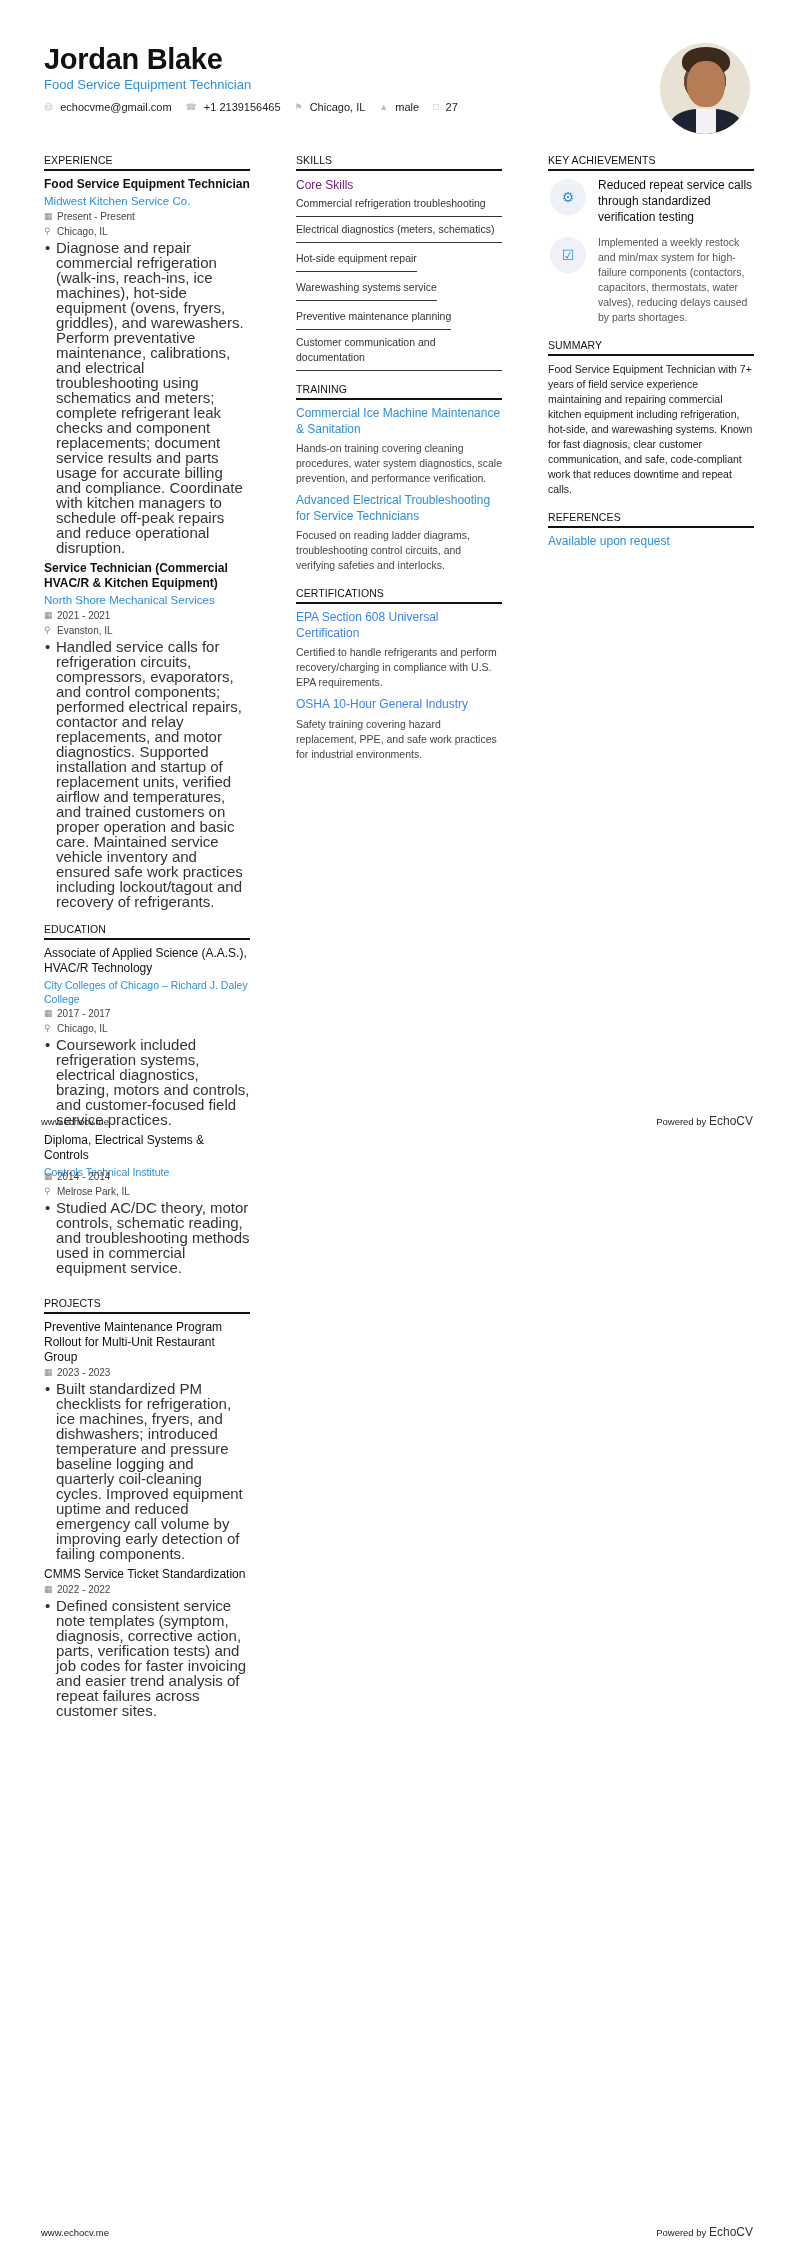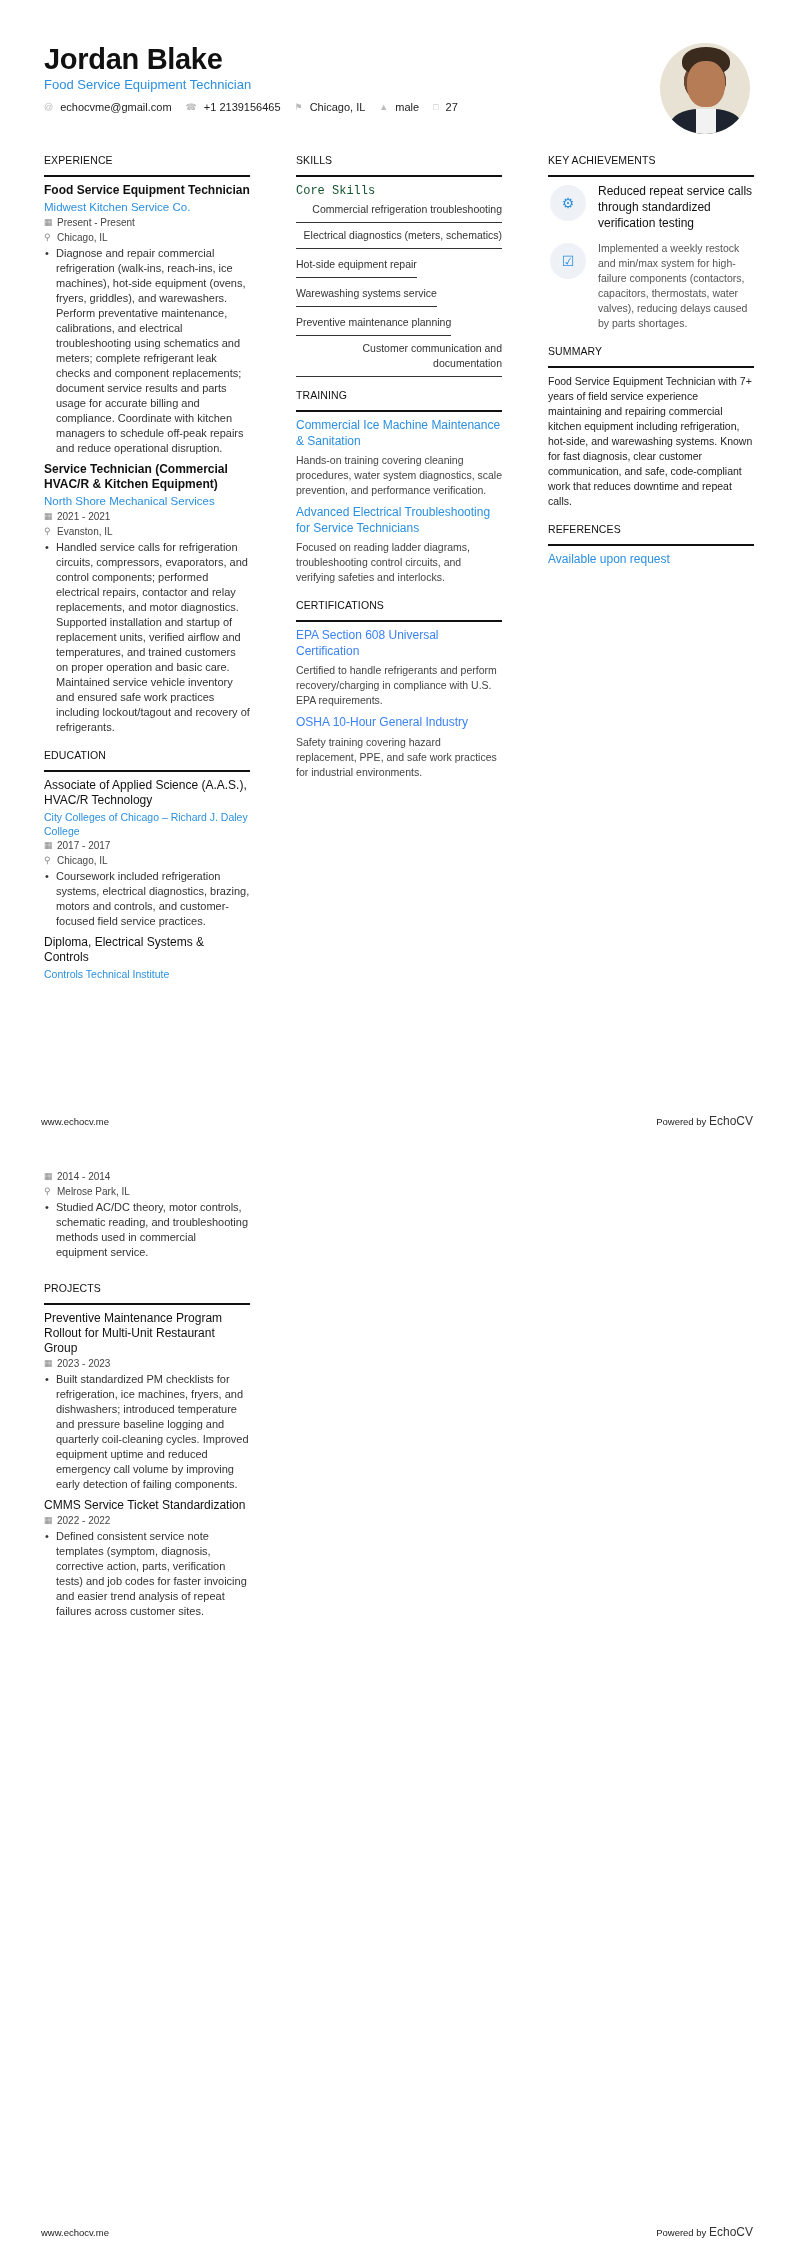--- a/index.html
+++ b/index.html
@@ -13,34 +13,34 @@
   .contacts { display: flex; align-items: center; font-size: 11px; color: #222; margin-top: 9px; }
   .contacts .ci { display: flex; align-items: center; margin-right: 14px; }
   .contacts .ic { color: #bbb; font-size: 9px; margin-right: 7px; }
   .photo { position: absolute; left: 660px; top: 43px; width: 90px; height: 91px; border-radius: 50%; overflow: hidden; background: radial-gradient(circle at 50% 42%, #b98563 0 22%, #6b4a33 23% 30%, #e8e2d4 31%); }
   .photo .hair { position: absolute; left: 22px; top: 4px; width: 48px; height: 28px; border-radius: 50% 50% 40% 40%; background: #3b2a1e; }
   .photo .face { position: absolute; left: 27px; top: 18px; width: 38px; height: 46px; border-radius: 45%; background: #b67c56; }
   .photo .shirt { position: absolute; left: 10px; top: 66px; width: 72px; height: 40px; border-radius: 40% 40% 0 0; background: #1e2330; }
   .photo .collar { position: absolute; left: 36px; top: 66px; width: 20px; height: 30px; background: #f2f2f2; }
   .col { position: absolute; width: 206px; }
   .c1 { left: 44px; } .c2 { left: 296px; } .c3 { left: 548px; }
-  .sec-title { font-size: 10.5px; text-transform: uppercase; color: #111; padding-bottom: 9px; border-bottom: 2px solid #111; margin-bottom: 6px; letter-spacing: 0.1px; }
+  .sec-title { font-size: 10.5px; text-transform: uppercase; color: #111; padding-bottom: 3px; border-bottom: 2px solid #111; margin-bottom: 6px; letter-spacing: 0.1px; }
   .entry-title { font-size: 12px; font-weight: 700; line-height: 15px; color: #111; }
   .entry-title.reg { font-weight: 400; }
   .entry-org { font-size: 11.5px; color: #2b8fe0; line-height: 15px; margin-top: 2px; }
   .entry-org.sm { font-size: 10.5px; line-height: 14px; }
   .meta { font-size: 10px; color: #444; line-height: 15px; display: flex; align-items: center; }
   .meta .mi { color: #888; font-size: 9px; width: 13px; }
   ul.bul { list-style: none; margin-top: 1px; }
-  ul.bul li { position: relative; padding-left: 12px; font-size: 11px; line-height: 15px; color: #333; }
+  ul.bul li { position: relative; padding-left: 12px; font-size: 15px; line-height: 15px; color: #333; }
   ul.bul li::before { content: "\2022"; position: absolute; left: 1px; top: 0; color: #333; }
   .entry { margin-bottom: 6px; }
-  .skill-head { font-size: 12px; color: #14532d; line-height: 16px; margin-bottom: 3px; font-family: Liberation Mono, monospace; }
+  .skill-head { font-size: 12px; color: #701a75; line-height: 16px; margin-bottom: 3px; }
   .skill { display: inline-block; font-size: 10.5px; line-height: 15px; color: #333; padding-bottom: 5px; margin-bottom: 5px; border-bottom: 1px solid #333; }
-  .skill.full { display: block; text-align: right; }
+  .skill.full { display: block; }
   .tr-title { font-size: 12px; color: #2b8fe0; line-height: 15.5px; }
   .desc { font-size: 10.5px; line-height: 15px; color: #444; margin-top: 4px; margin-bottom: 7px; }
   .cert-title { font-size: 12px; color: #3b82f6; line-height: 15.5px; }
   .ach { position: relative; padding-left: 50px; margin-bottom: 10px; }
   .ach-ic { position: absolute; left: 2px; top: 2px; width: 36px; height: 36px; border-radius: 50%; background: #eef2f6; display: flex; align-items: center; justify-content: center; color: #2b8fe0; font-size: 14px; }
   .ach-title { font-size: 12px; line-height: 16px; color: #111; }
   .ach-desc { font-size: 10.5px; line-height: 15px; color: #555; margin-top: 4px; }
   .summary { font-size: 10.5px; line-height: 15px; color: #222; margin-bottom: 14px; }
   .ref { font-size: 12px; color: #2b8fe0; }
   .footer { position: absolute; left: 41px; width: 712px; display: flex; justify-content: space-between; align-items: baseline; font-size: 9.5px; color: #222; }

